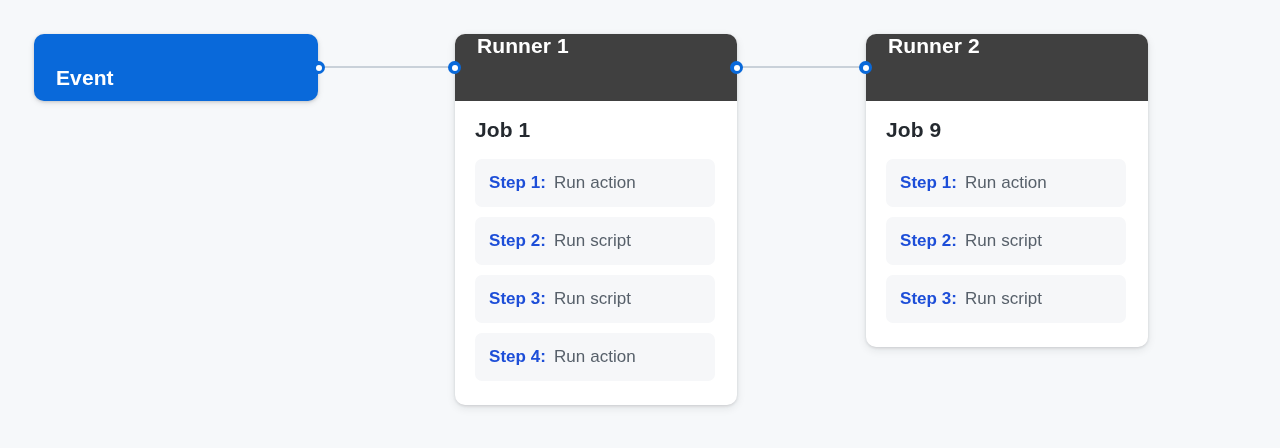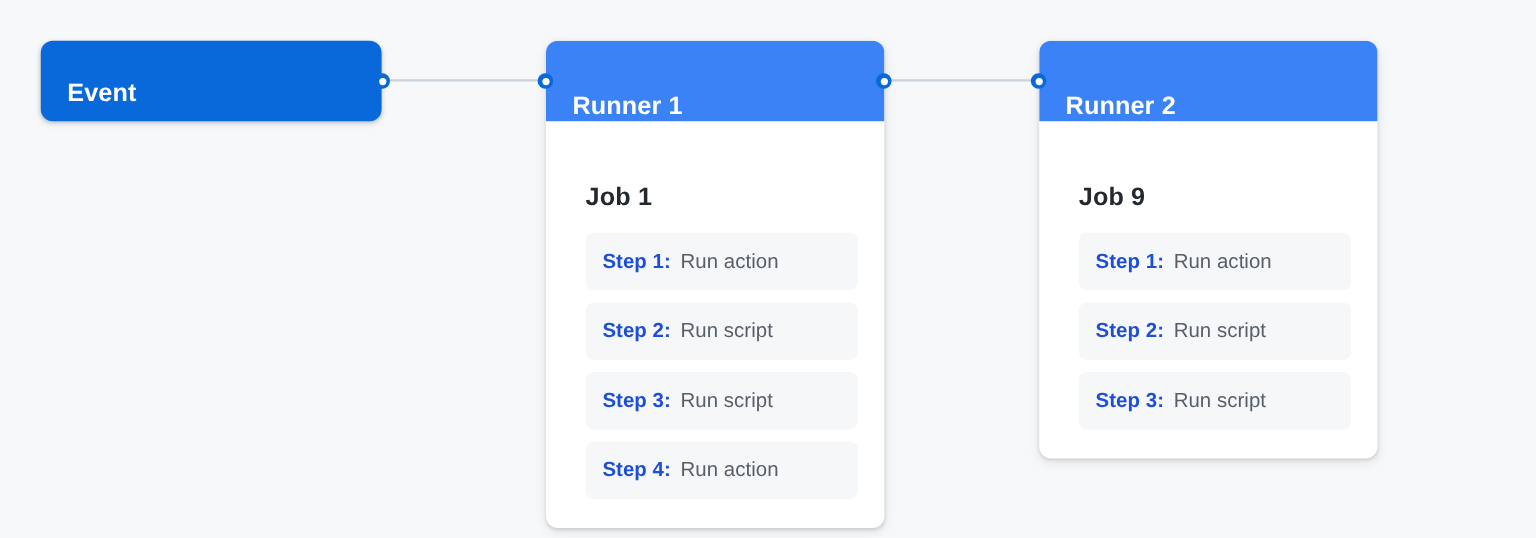--- a/index.html
+++ b/index.html
@@ -91,35 +91,34 @@
     border-radius: 10px;
     box-shadow: 0 1px 3px rgba(27,31,36,0.14), 0 3px 10px rgba(27,31,36,0.09);
     z-index: 4;
     overflow: hidden;
   }
   .card-r1 { left: 455px; top: 34px; }
   .card-r2 { left: 866px; top: 34px; }
 
   .runner-header {
     height: 67px;
-    background: #3b82f6;
-    display: flex;
-    align-items: flex-end;
+    background: #404040;
+    display: flex;
+    align-items: flex-start;
   }
   .runner-title {
     color: #ffffff;
     font-size: 21px;
     font-weight: bold;
     letter-spacing: 0.1px;
     padding-left: 22px;
   }
 
   .runner-body {
-    padding: 17px 22px 24px 33px;
-    margin-top: 35px;
+    padding: 17px 22px 24px 20px;
   }
 
   .job-title {
     font-size: 21px;
     font-weight: bold;
     color: #24292f;
     letter-spacing: 0.1px;
     margin-bottom: 17px;
   }
 

